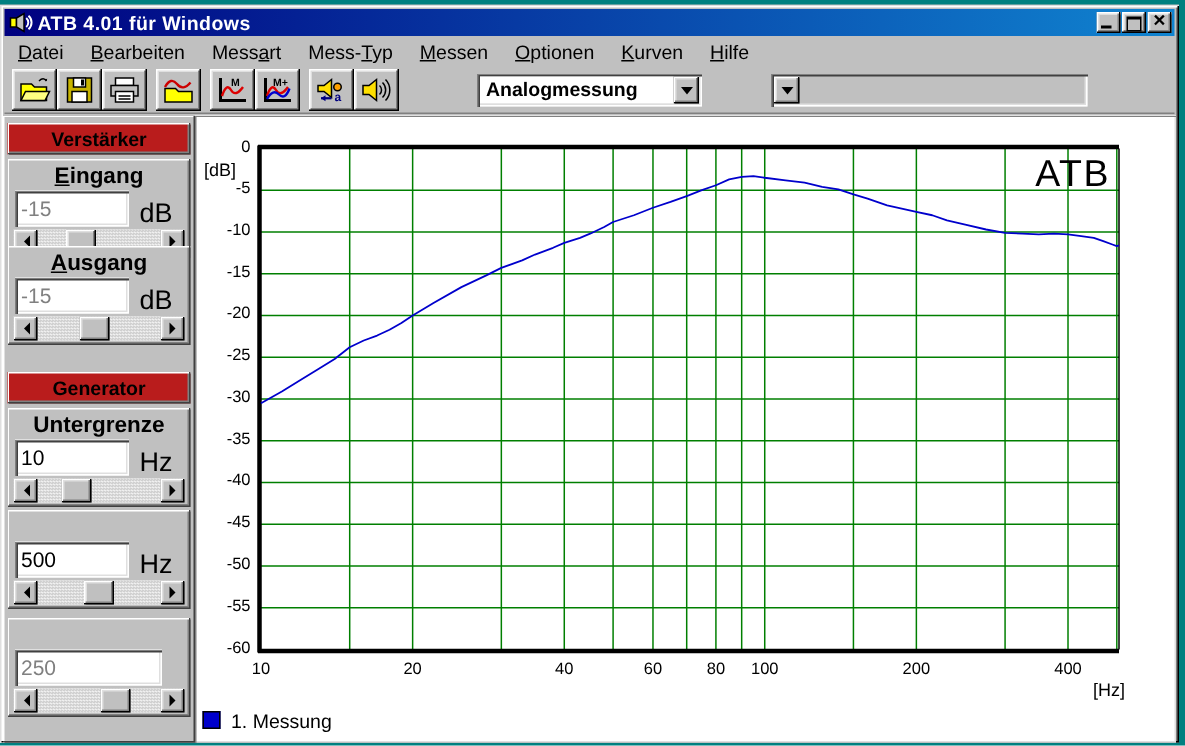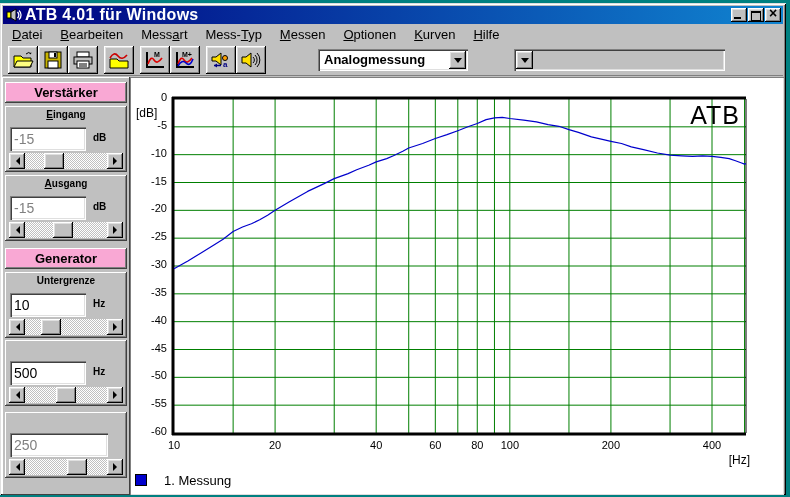--- a/index.html
+++ b/index.html
@@ -6,21 +6,21 @@
   html,body { width:790px; height:497px; overflow:hidden; }
   body { background:#008080; font-family:"Liberation Sans", sans-serif; position:relative; }
 
   .window { position:absolute; left:0; top:3px; width:786px; height:492px; background:#c0c0c0;
     box-shadow: inset 1px 1px #dfdfdf, inset -1px -1px #000, inset 2px 2px #fff, inset -2px -2px #808080; }
 
   
   .titlebar { position:absolute; left:3px; top:3px; right:3px; height:18px;
     background:linear-gradient(90deg,#000080,#1084d0); color:#fff; display:flex; align-items:center; }
   .titlebar .app-icon { width:16px; height:14px; margin:0 3px; }
-  .title-text { font-size:16px; font-weight:bold; letter-spacing:.3px; }
+  .title-text { font-size:13px; font-weight:bold; letter-spacing:.3px; }
   .title-btns { margin-left:auto; display:flex; gap:0; padding-right:2px; }
   .tbtn { width:16px; height:14px; background:#c0c0c0; margin-left:1px; position:relative;
     box-shadow: inset -1px -1px #000, inset 1px 1px #fff, inset -2px -2px #808080, inset 2px 2px #dfdfdf; }
   .tbtn.min::after { content:""; position:absolute; left:3px; bottom:3px; width:7px; height:2px; background:#000; }
   .tbtn.max::after { content:""; position:absolute; left:3px; top:3px; width:8px; height:7px;
     border:1px solid #000; border-top:2px solid #000; }
   .tbtn.close::after { content:"×"; position:absolute; left:0; top:-3px; width:16px; text-align:center;
     font-size:14px; font-weight:bold; color:#000; }
 
   
@@ -41,31 +41,31 @@
   .combo .combo-value { background:#fff; flex:1; font-size:13px; font-weight:bold; padding:1px 4px; line-height:16px;
     white-space:nowrap; overflow:hidden; }
   .combo .combo-arrow { width:17px; background:#c0c0c0; display:flex; align-items:center; justify-content:center;
     box-shadow: inset -1px -1px #000, inset 1px 1px #fff, inset -2px -2px #808080, inset 2px 2px #dfdfdf; }
   .combo .combo-arrow i { width:0; height:0; border:4px solid transparent; border-top:5px solid #000; margin-top:4px; }
 
   
   .side-panel { position:absolute; left:2px; top:74px; width:128px; height:418px; background:#c0c0c0;
     box-shadow: inset -1px -1px #404040, inset 1px 1px #fff; padding:0; }
   .side-header { position:absolute; left:3px; right:3px; height:21px; text-align:center; font-size:13px; font-weight:bold;
-    line-height:21px; background:#f9a8d4; box-shadow: inset -1px -1px #404040, inset 1px 1px #fff, inset -2px -2px #808080; }
+    line-height:21px; background:#b91c1c; box-shadow: inset -1px -1px #404040, inset 1px 1px #fff, inset -2px -2px #808080; }
   .side-group { position:absolute; left:3px; right:3px; height:66px; background:#c0c0c0;
     box-shadow: inset -1px -1px #404040, inset 1px 1px #fff, inset -2px -2px #808080; }
-  .group-label { text-align:center; font-size:10px; font-weight:bold; margin-top:3px; height:16px; }
+  .group-label { text-align:center; font-size:15px; font-weight:bold; margin-top:3px; height:16px; }
   .group-label u { text-decoration:underline; }
   .value-box { position:absolute; left:5px; top:21px; width:76px; height:24px; background:#fff; border:none; outline:none;
     font-family:"Liberation Sans", sans-serif; font-size:14px; color:#000; padding:0 4px;
     box-shadow: inset 1px 1px #808080, inset 2px 2px #404040, inset -1px -1px #fff, inset -2px -2px #dfdfdf; }
   .value-box.wide { width:98px; }
   .value-box.dim { color:#808080; }
-  .unit-label { position:absolute; left:88px; top:26px; font-size:10px; font-weight:bold; }
+  .unit-label { position:absolute; left:88px; top:26px; font-size:18px; font-weight:normal; }
 
   
   .hscroll { position:absolute; left:4px; right:4px; bottom:3px; height:16px;
     background:#dfdfdf;
     background-image:conic-gradient(#fff 25%, #c0c0c0 0 50%, #fff 0 75%, #c0c0c0 0);
     background-size:2px 2px; }
   .sb-arrow { position:absolute; top:0; width:16px; height:16px; background:#c0c0c0;
     box-shadow: inset -1px -1px #000, inset 1px 1px #fff, inset -2px -2px #808080, inset 2px 2px #dfdfdf;
     display:flex; align-items:center; justify-content:center; }
   .sb-arrow.left { left:0; } .sb-arrow.right { right:0; }
@@ -76,21 +76,21 @@
 
   
   .main { position:absolute; left:130px; top:74px; width:654px; height:418px; background:#fff;
     box-shadow: inset 1px 1px #808080, inset -1px -1px #dfdfdf; }
   .chart-svg { position:absolute; left:0; top:0; }
   .tick { font-family:"Liberation Sans", sans-serif; font-size:11px; fill:#000; }
   .axis-unit { font-family:"Liberation Sans", sans-serif; font-size:12px; fill:#000; }
   .wm { font-family:"Liberation Sans", sans-serif; font-size:25px; fill:#000; letter-spacing:1px; }
   .legend-row { position:absolute; left:5px; top:395px; display:flex; align-items:center; height:16px; }
   .legend-swatch { width:12px; height:12px; background:#0000cc; border:1px solid #000; }
-  .legend-text { font-size:13px; margin-left:17px; color:#000; }
+  .legend-text { font-size:13px; margin-left:7px; color:#000; }
 </style>
 </head>
 <body>
 
 <div class="window">
 
   <div class="titlebar">
     <svg class="app-icon" viewBox="0 0 16 14">
       <rect x="1" y="4" width="4" height="6" fill="#ffff00" stroke="#000" stroke-width="1"></rect>
       <polygon points="5,4 10,1 10,13 5,10" fill="#c0c0c0" stroke="#000" stroke-width="1"></polygon>
@@ -216,21 +216,21 @@
         <span class="sb-arrow left">
             <i></i>
           </span>
         <span class="thumb" style="left: 34.6px;"></span>
         <span class="sb-arrow right">
             <i></i>
           </span>
       </div>
     </div>
 
-    <div class="side-group" style="top:98px">
+    <div class="side-group" style="top:87px">
       <div class="group-label"><span></span><u>A</u><span>usgang</span></div>
       <input class="value-box dim" value="-15" style="">
       <span class="unit-label">dB</span>
       <div class="hscroll">
         <span class="sb-arrow left">
             <i></i>
           </span>
         <span class="thumb" style="left: 43.9px;"></span>
         <span class="sb-arrow right">
             <i></i>

